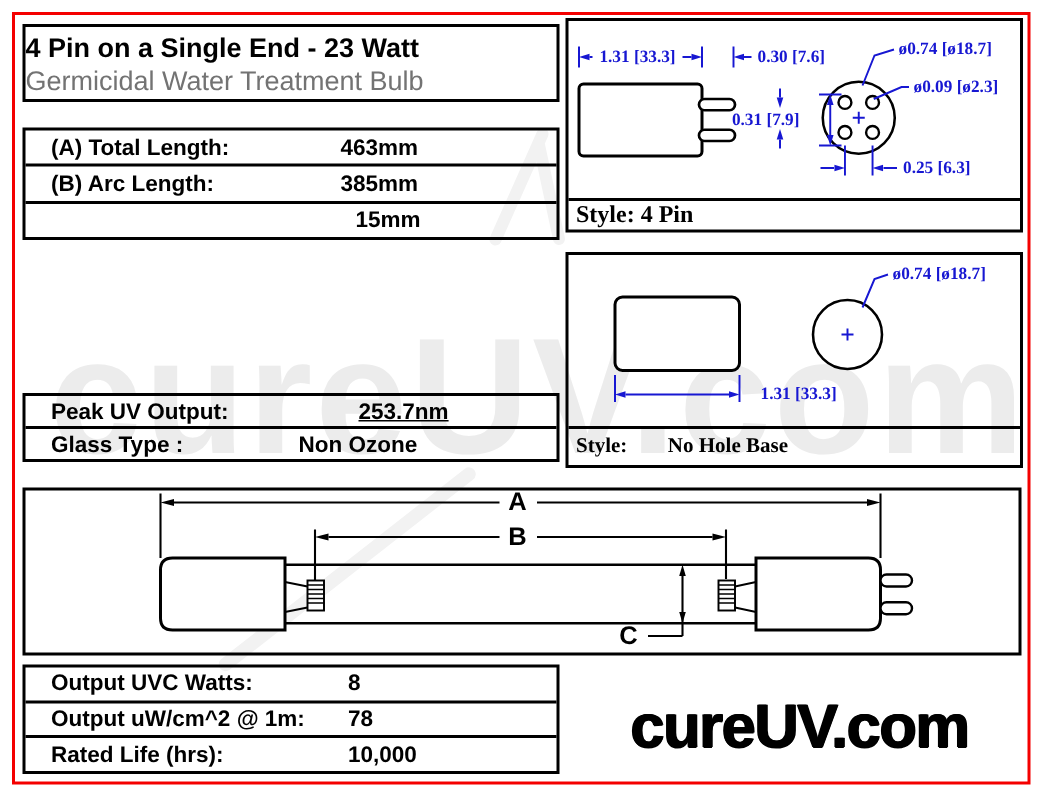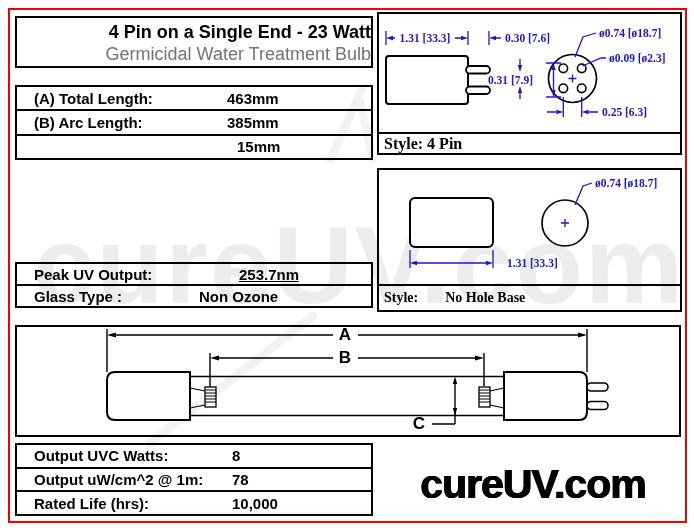--- a/index.html
+++ b/index.html
@@ -7,21 +7,21 @@
         font-family:"Liberation Sans",sans-serif;color:#000;}
   .red-frame{position:absolute;left:8px;top:8px;right:7px;bottom:7px;
              border:2px solid #f40000;z-index:6;pointer-events:none;}
   
   .watermark-text{position:absolute;left:33px;top:210px;font-size:110px;font-weight:bold;
                   letter-spacing:2px;color:#ececec;z-index:0;white-space:nowrap;line-height:1;}
   .ray{position:absolute;background:#f2f2f2;border-radius:6px;z-index:0;}
   
   .box{position:absolute;border:2px solid #000;box-sizing:border-box;background:transparent;z-index:2;}
   
-  .title-box{left:15px;top:16px;width:358px;height:52px;text-align:right;}
+  .title-box{left:15px;top:16px;width:358px;height:52px;text-align:left;}
   .title-line1{font-size:18px;font-weight:bold;margin-top:4px;letter-spacing:0;}
   .title-line2{font-size:18px;font-weight:normal;color:#737373;margin-top:1px;}
   
   .tbl{display:flex;flex-direction:column;}
   .tbl .row{flex:1;position:relative;border-top:2px solid #000;display:flex;align-items:center;
             font-size:15px;font-weight:bold;padding-left:17px;white-space:nowrap;}
   .tbl .row:first-child{border-top:none;}
   .tbl .val{position:absolute;top:0;height:100%;display:flex;align-items:center;}
   .t1{left:15px;top:85px;width:358px;height:75px;}
   .t2{left:15px;top:164px;width:358px;height:73px;}

